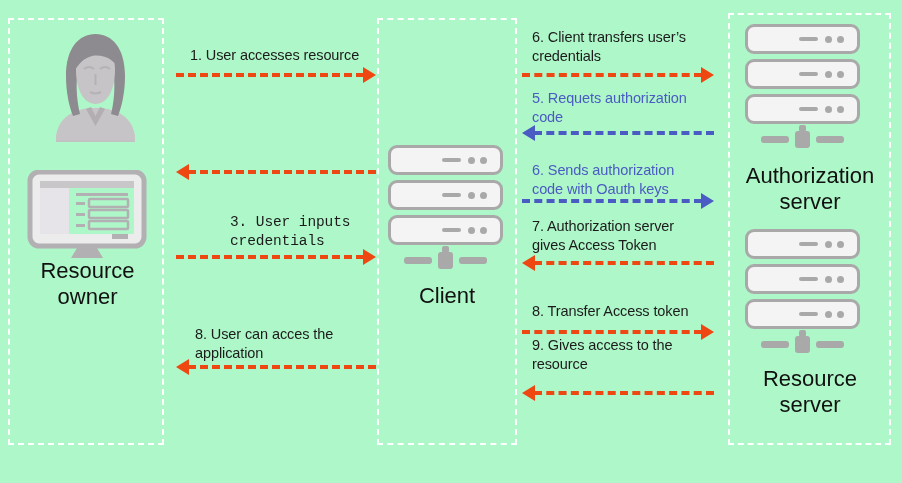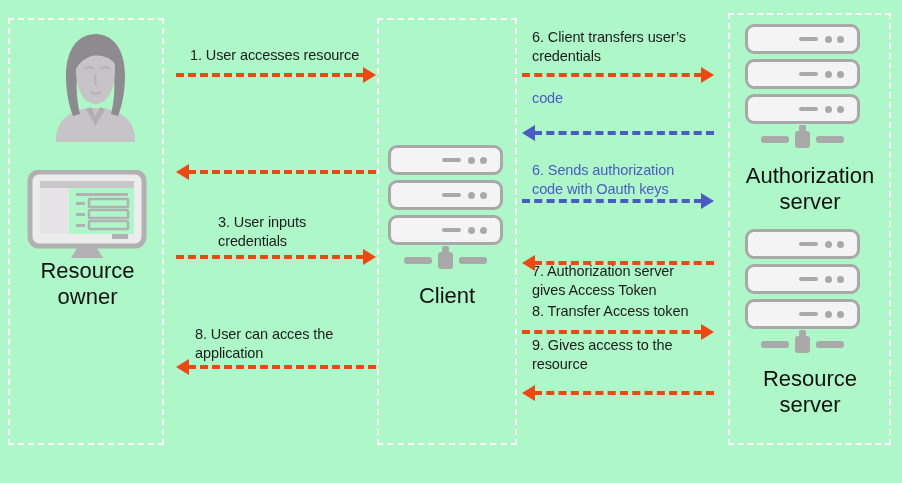--- a/index.html
+++ b/index.html
@@ -243,21 +243,21 @@
   <div class="arrow right" style="left:176px;top:69px;width:200px;">
     <div class="shaft" style="left:0;right:12px;"></div>
       <div class="head"></div>
   </div>
 
   <div class="arrow left" style="left:176px;top:166px;width:200px;">
     <div class="shaft" style="left:12px;right:0;"></div>
       <div class="head"></div>
   </div>
 
-  <div class="step" style="left:218px;top:213px;width:160px;">
+  <div class="step" style="left:230px;top:213px;width:160px;font-family:Liberation Mono, monospace;">
     <div>3. User inputs</div>
     <div>credentials</div>
   </div>
   <div class="arrow right" style="left:176px;top:251px;width:200px;">
     <div class="shaft" style="left:0;right:12px;"></div>
       <div class="head"></div>
   </div>
 
   <div class="step" style="left:195px;top:325px;width:190px;">
     <div>8. User can acces the</div>
@@ -271,37 +271,38 @@
   <div class="step" style="left:532px;top:28px;width:190px;">
     <div>6. Client transfers user’s</div>
     <div>credentials</div>
   </div>
   <div class="arrow right" style="left:522px;top:69px;width:192px;">
     <div class="shaft" style="left:0;right:12px;"></div>
       <div class="head"></div>
   </div>
 
   <div class="step blue" style="left:532px;top:89px;width:190px;">
+    <div>5. Requets authorization</div>
     <div>code</div>
   </div>
   <div class="arrow blue left" style="left:522px;top:127px;width:192px;">
     <div class="shaft" style="left:12px;right:0;"></div>
       <div class="head"></div>
   </div>
 
   <div class="step blue" style="left:532px;top:161px;width:190px;">
     <div>6. Sends authorization</div>
     <div>code with Oauth keys</div>
   </div>
   <div class="arrow blue right" style="left:522px;top:195px;width:192px;">
     <div class="shaft" style="left:0;right:12px;"></div>
       <div class="head"></div>
   </div>
 
-  <div class="step" style="left:532px;top:217px;width:190px;margin-top:45px;">
+  <div class="step" style="left:532px;top:217px;width:190px;">
     <div>7. Authorization server</div>
     <div>gives Access Token</div>
   </div>
   <div class="arrow left" style="left:522px;top:257px;width:192px;">
     <div class="shaft" style="left:12px;right:0;"></div>
       <div class="head"></div>
   </div>
 
   <div class="step" style="left:532px;top:302px;width:190px;">8. Transfer Access token</div>
   <div class="arrow right" style="left:522px;top:326px;width:192px;">

